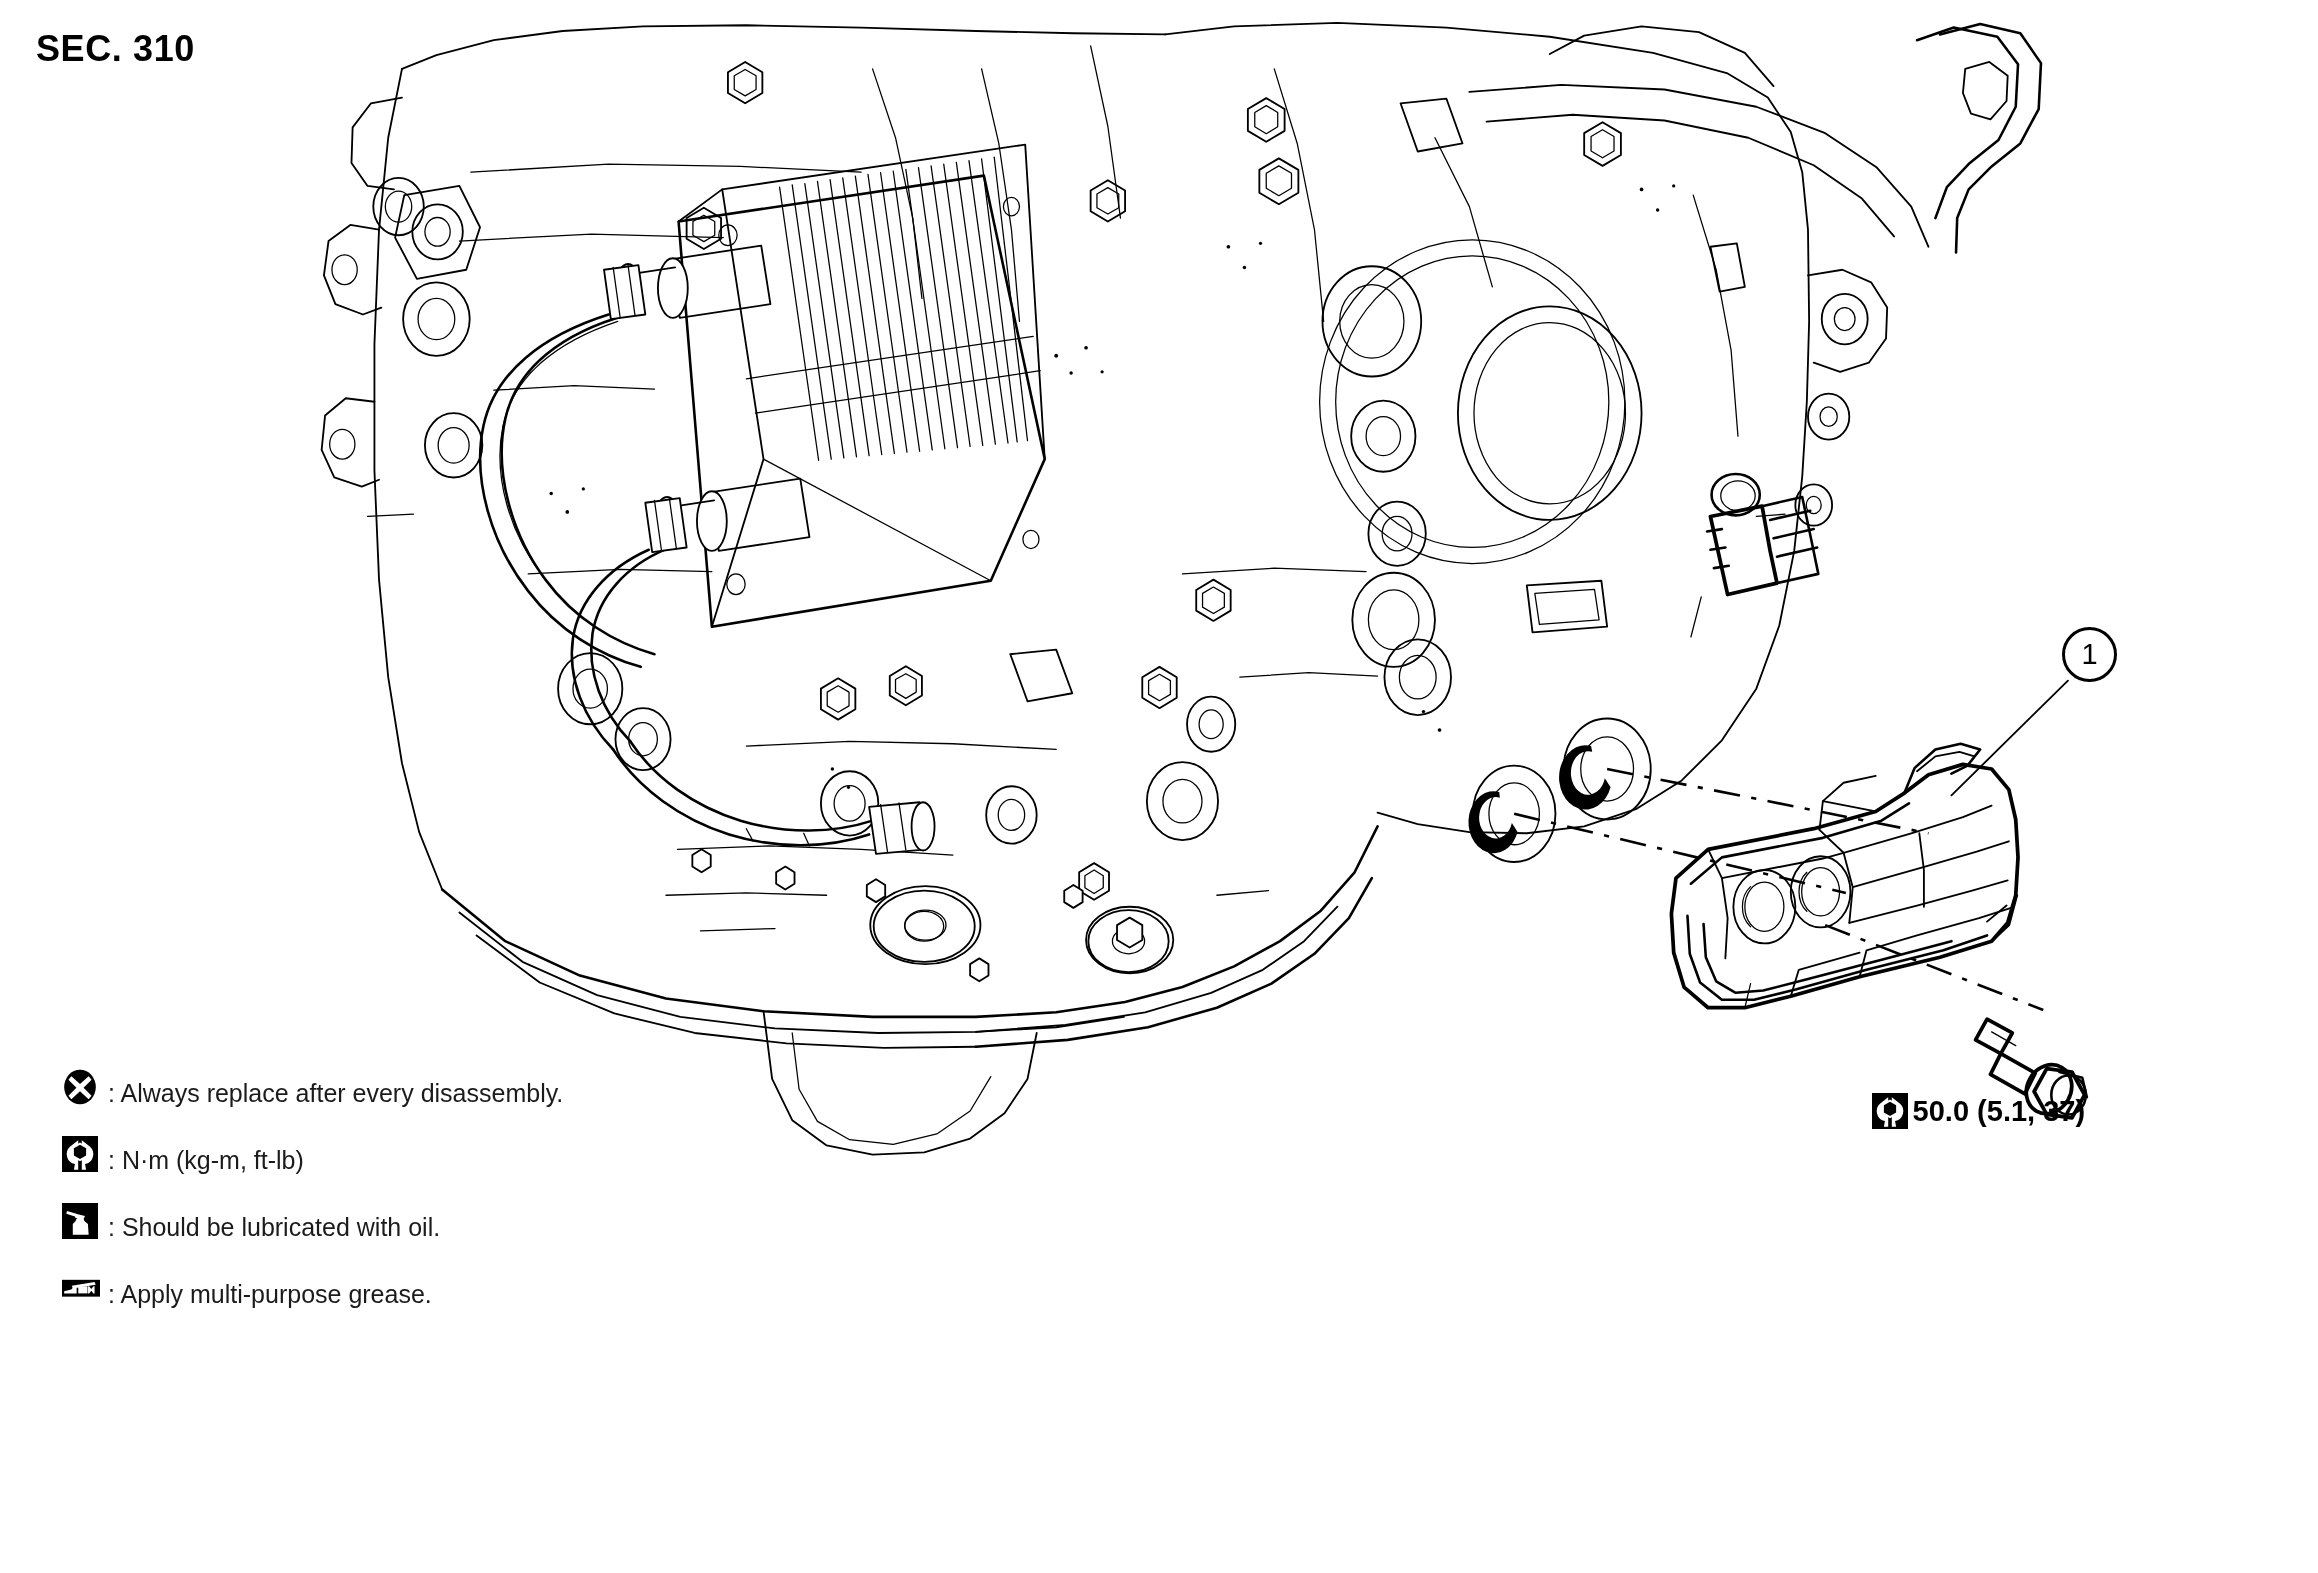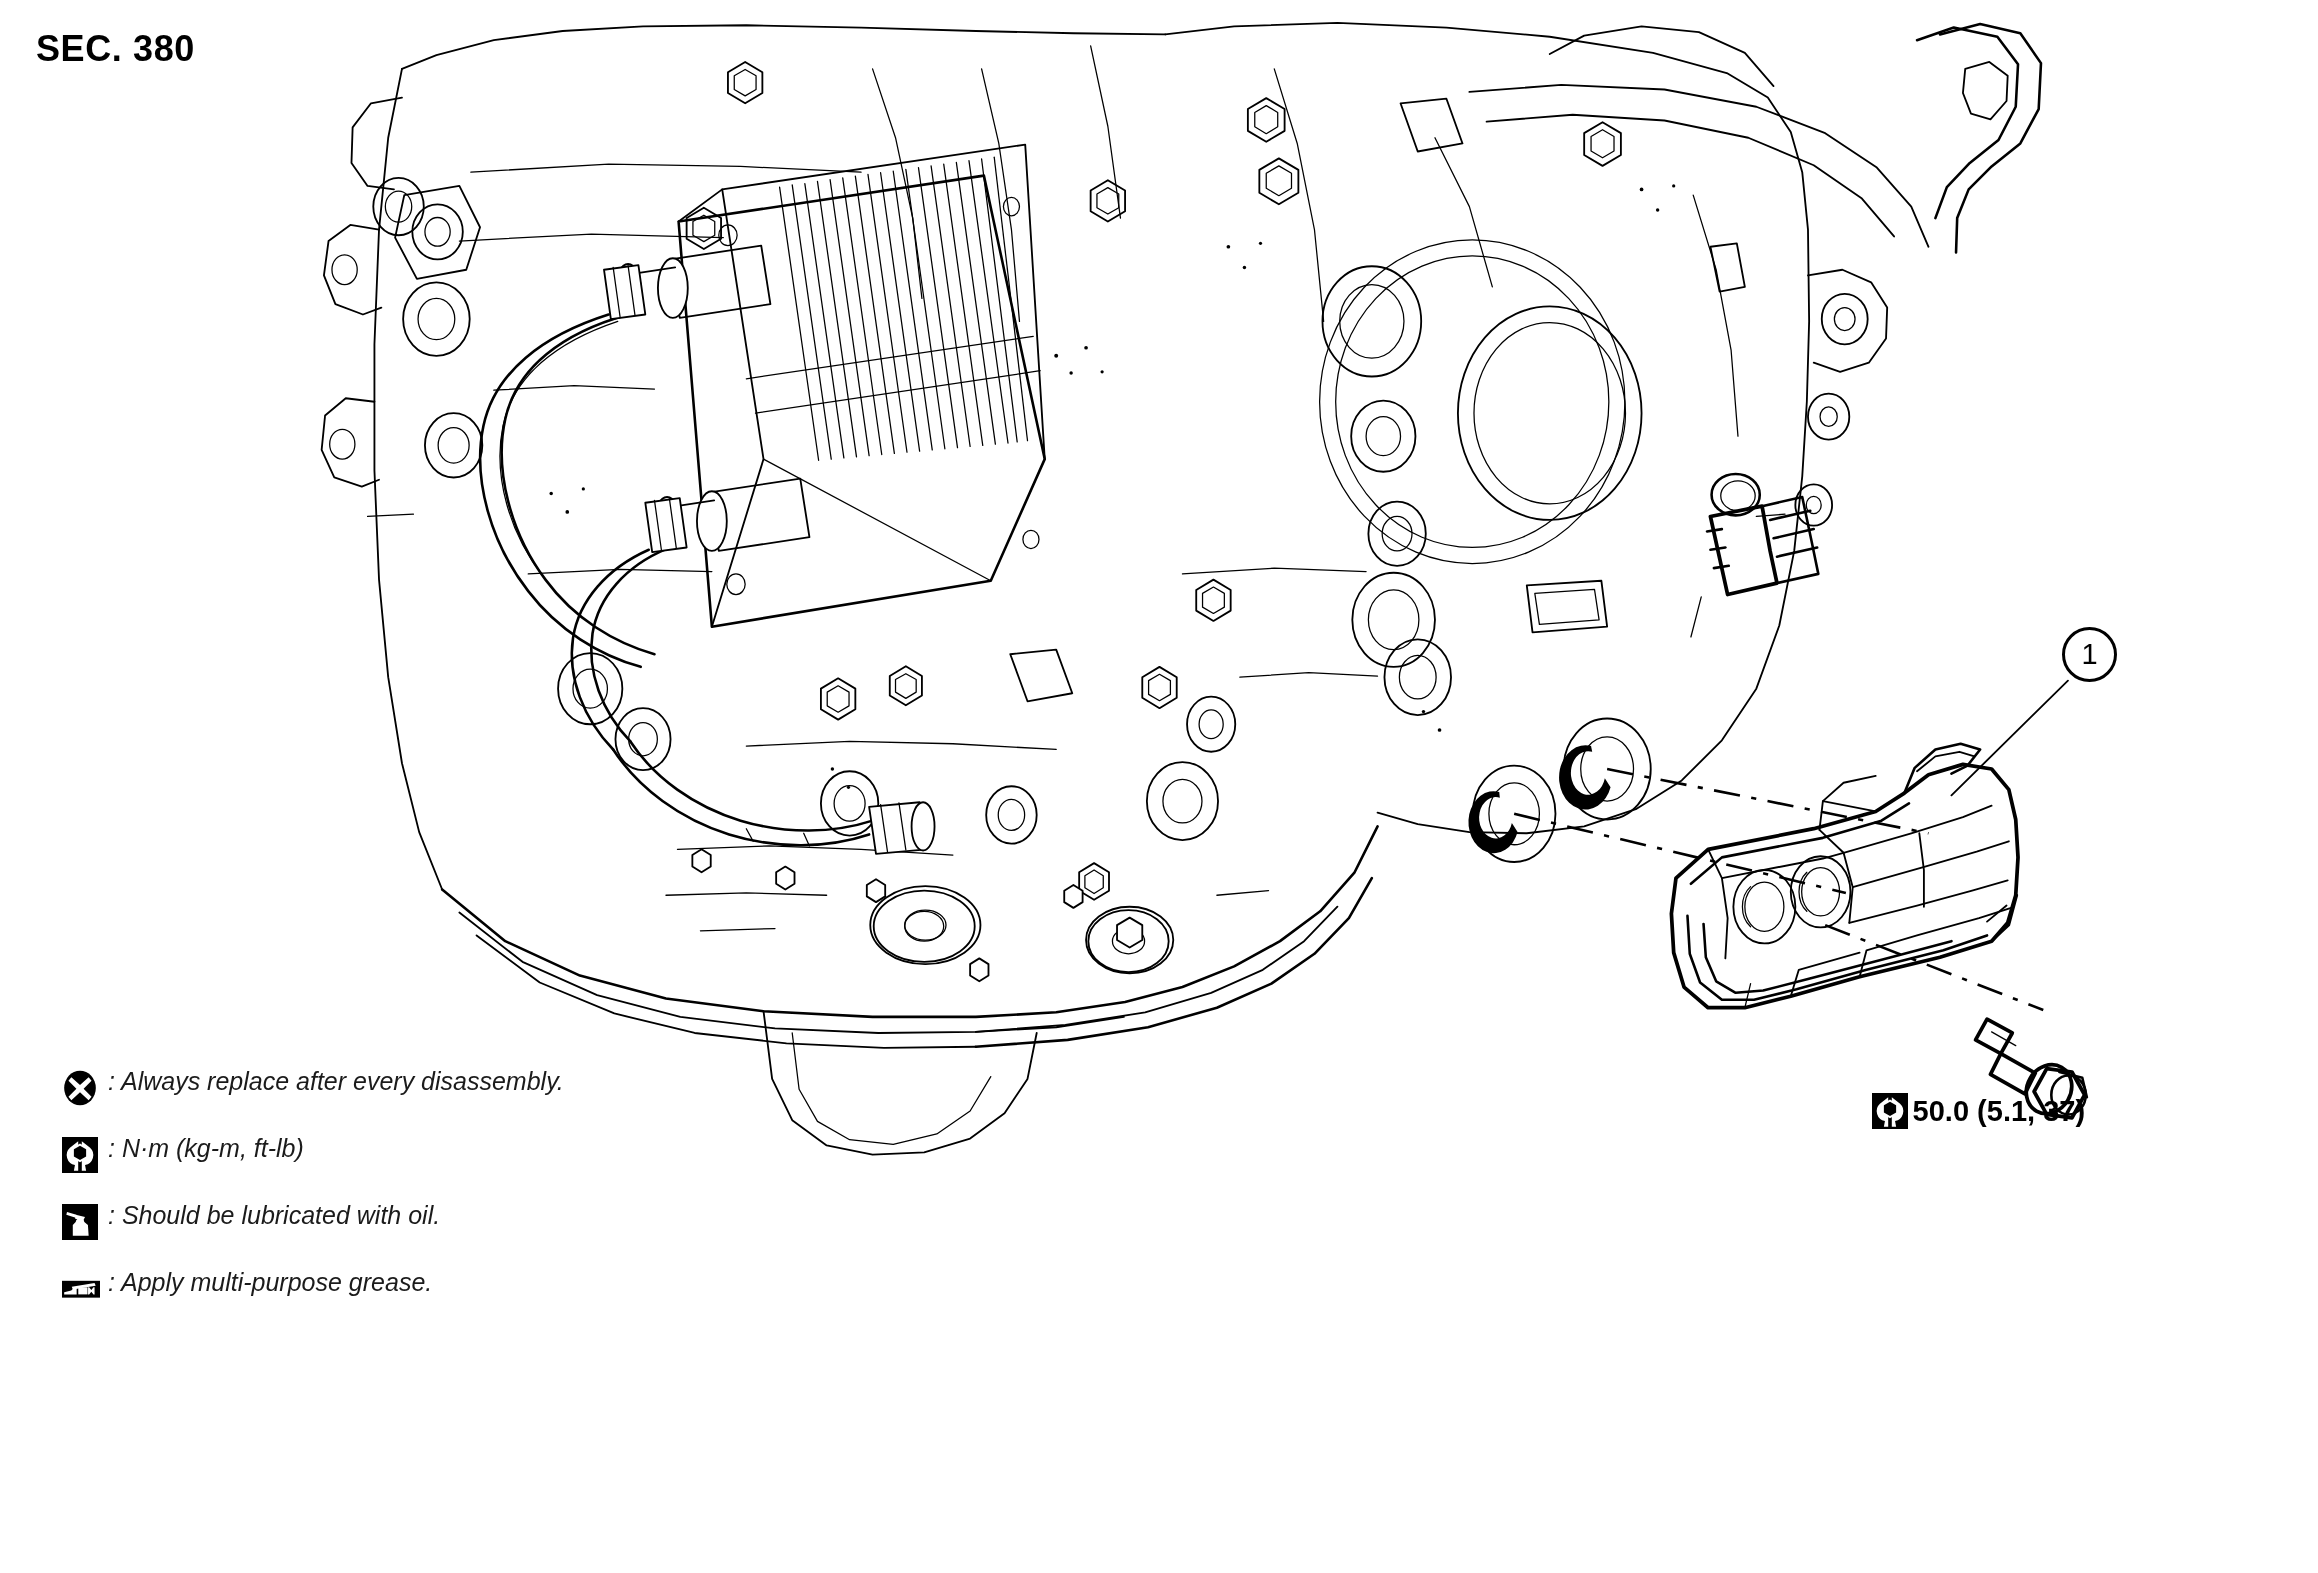--- a/index.html
+++ b/index.html
@@ -44,24 +44,23 @@
 
   
   #legend {
     position: absolute;
     left: 62px;
     top: 1069px;
     width: 746px;
   }
   .legend-row {
     display: flex;
-    align-items: flex-start;
+    align-items: flex-end;
     height: 37px;
     margin-bottom: 30px;
-    font-style: italic;
   }
   .legend-row:last-child { margin-bottom: 4px; }
   .legend-icon {
     width: 38px;
     min-width: 38px;
     height: 38px;
     margin-right: 8px;
     display: flex;
     align-items: center;
     justify-content: flex-start;
@@ -116,21 +115,21 @@
   }
   #callout-1 .bubble span {
     font-size: 29px;
     font-weight: normal;
     line-height: 1;
   }
 </style>
 </head>
 <body>
 
-<div id="section-header">SEC. 380</div>
+<div id="section-header">SEC. 310</div>
 
 <div id="illustration">
 <svg viewBox="0 0 4040 2741" xmlns="http://www.w3.org/2000/svg">
   <defs>
     <style>
       .ln  { fill:none; stroke:#000; stroke-width:3.2; stroke-linejoin:round; stroke-linecap:round; }
       .lnT { fill:none; stroke:#000; stroke-width:2.2; stroke-linejoin:round; stroke-linecap:round; }
       .lnH { fill:none; stroke:#000; stroke-width:6.5; stroke-linejoin:round; stroke-linecap:round; }
       .lnM { fill:none; stroke:#000; stroke-width:4.5; stroke-linejoin:round; stroke-linecap:round; }
       .wht { fill:#fff; stroke:#000; stroke-width:3.2; stroke-linejoin:round; }

